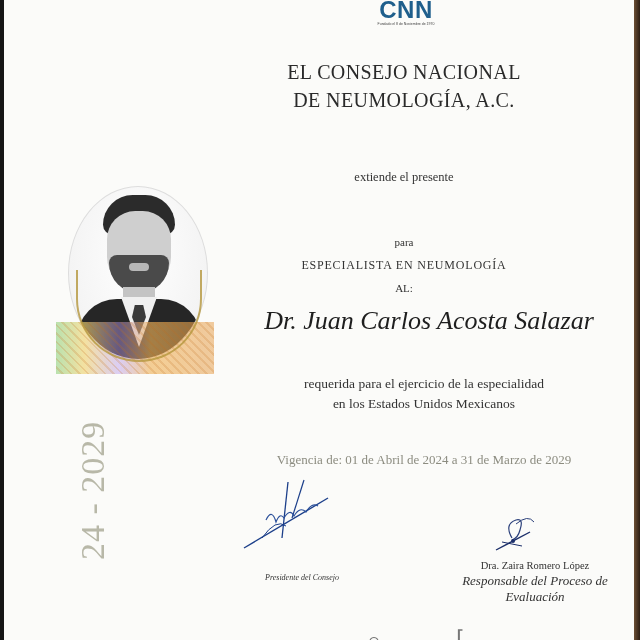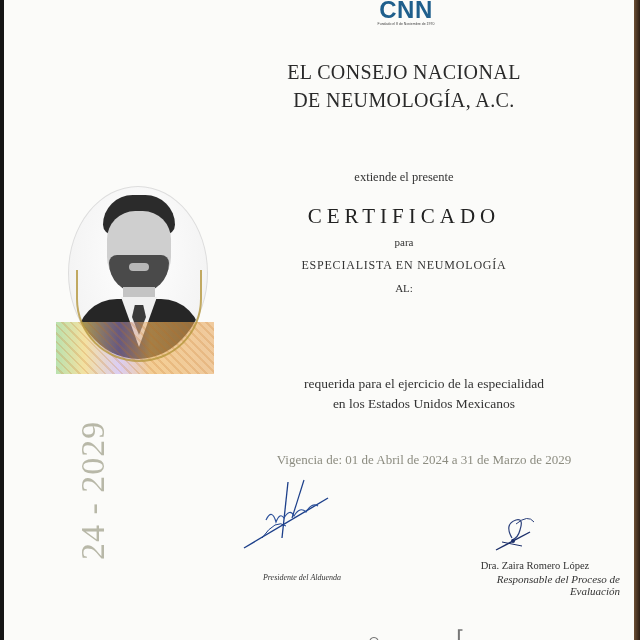--- a/index.html
+++ b/index.html
@@ -128,44 +128,44 @@
     transform-origin: 0 0; transform: rotate(-90deg);
     white-space: nowrap; letter-spacing: 1px;
   }
 
   
   .sig1 { left: 232px; top: 478px; width: 100px; height: 74px; }
   .sig2 { left: 486px; top: 516px; width: 50px; height: 40px; }
   .signer1-name { left: 208px; top: 558px; width: 180px; font-size: 10.5px; color: #333; font-family: "Liberation Serif", serif; }
   .signer1-role { left: 208px; top: 573px; width: 180px; font-size: 8px; font-style: italic; color: #333; font-family: "Liberation Serif", serif; }
   .signer2-name { left: 446px; top: 560px; width: 170px; font-size: 10.5px; color: #333; font-family: "Liberation Serif", serif; text-align: center; }
-  .signer2-role { left: 446px; top: 573px; width: 170px; font-size: 11px; font-style: italic; color: #333; font-family: "Liberation Serif", serif; text-align: right; }
+  .signer2-role { left: 446px; top: 573px; width: 170px; font-size: 13px; font-style: italic; color: #333; font-family: "Liberation Serif", serif; }
 
   .stray { color: #777; font-size: 22px; font-family: "Liberation Serif", serif; }
 </style>
 </head>
 <body>
 
 <div class="page">
 
   <div class="abs logo">
     <div class="logo-mark">CNN</div>
     <div class="logo-sub">Fundado el 8 de Noviembre de 1970</div>
   </div>
 
   <div class="abs center council">
     <div>EL CONSEJO NACIONAL</div>
     <div>DE NEUMOLOGÍA, A.C.</div>
   </div>
 
   <div class="abs center extiende">extiende el presente</div>
-  <div class="abs center cert-title">CERTIFICADO</div>
   <div class="abs center como">para</div>
   <div class="abs center specialty">ESPECIALISTA EN NEUMOLOGÍA</div>
   <div class="abs center al">AL:</div>
+  <div class="abs center name">Dr. Juan Carlos Acosta Salazar</div>
 
   <div class="abs center reason">
     <div>requerida para el ejercicio de la especialidad</div>
     <div>en los Estados Unidos Mexicanos</div>
   </div>
 
   <div class="abs center validity">Vigencia de: 01 de Abril de 2024 a 31 de Marzo de 2029</div>
 
   <div class="abs photo-oval">
     <div class="hair"></div>
@@ -190,21 +190,21 @@
     <path d="M26 60 Q40 40 50 48" stroke="#1c3f8a" stroke-width="1" fill="none"></path>
   </svg>
   <svg class="abs sig2" viewBox="0 0 50 40">
     <path d="M22 22 Q14 8 26 4 Q34 2 30 14 Q28 22 22 24" stroke="#2a3f7a" stroke-width="1.2" fill="none"></path>
     <path d="M26 8 Q38 -2 44 6" stroke="#2a3f7a" stroke-width="1" fill="none"></path>
     <path d="M6 34 L40 16" stroke="#1c2f6a" stroke-width="1.4" fill="none"></path>
     <path d="M12 26 L32 30" stroke="#1c2f6a" stroke-width="1" fill="none"></path>
     <circle cx="23" cy="25" r="2" fill="#1c2f6a"></circle>
   </svg>
 
-  <div class="abs center signer1-role">Presidente del Alduenda</div>
+  <div class="abs center signer1-role">Presidente del Consejo</div>
   <div class="abs center signer2-name">Dra. Zaira Romero López</div>
   <div class="abs center signer2-role">Responsable del Proceso de Evaluación</div>
 
   <div class="abs stray" style="left:362px; top:628px;">∩</div>
   <div class="abs stray" style="left:452px; top:626px;">⌈</div>
 </div>
 
 <div class="left-edge"></div>
 <div class="right-edge"></div>
 

